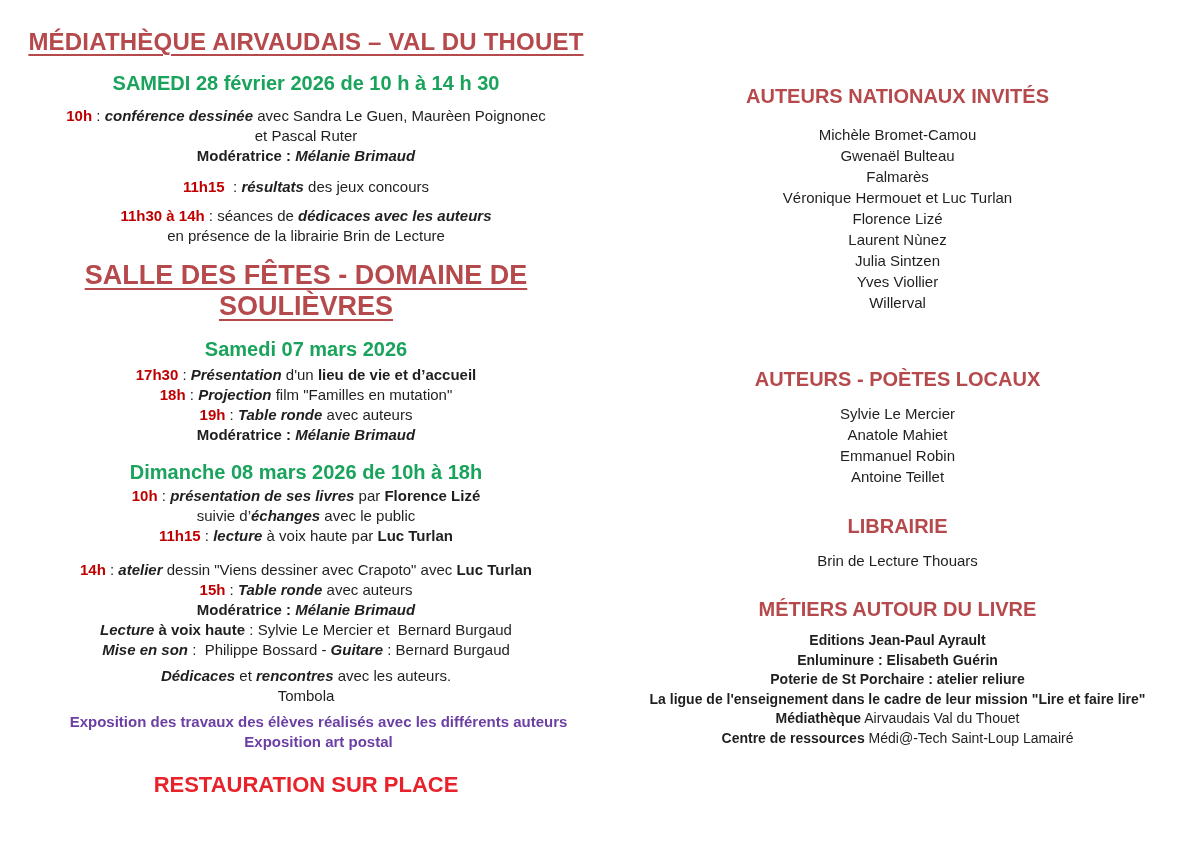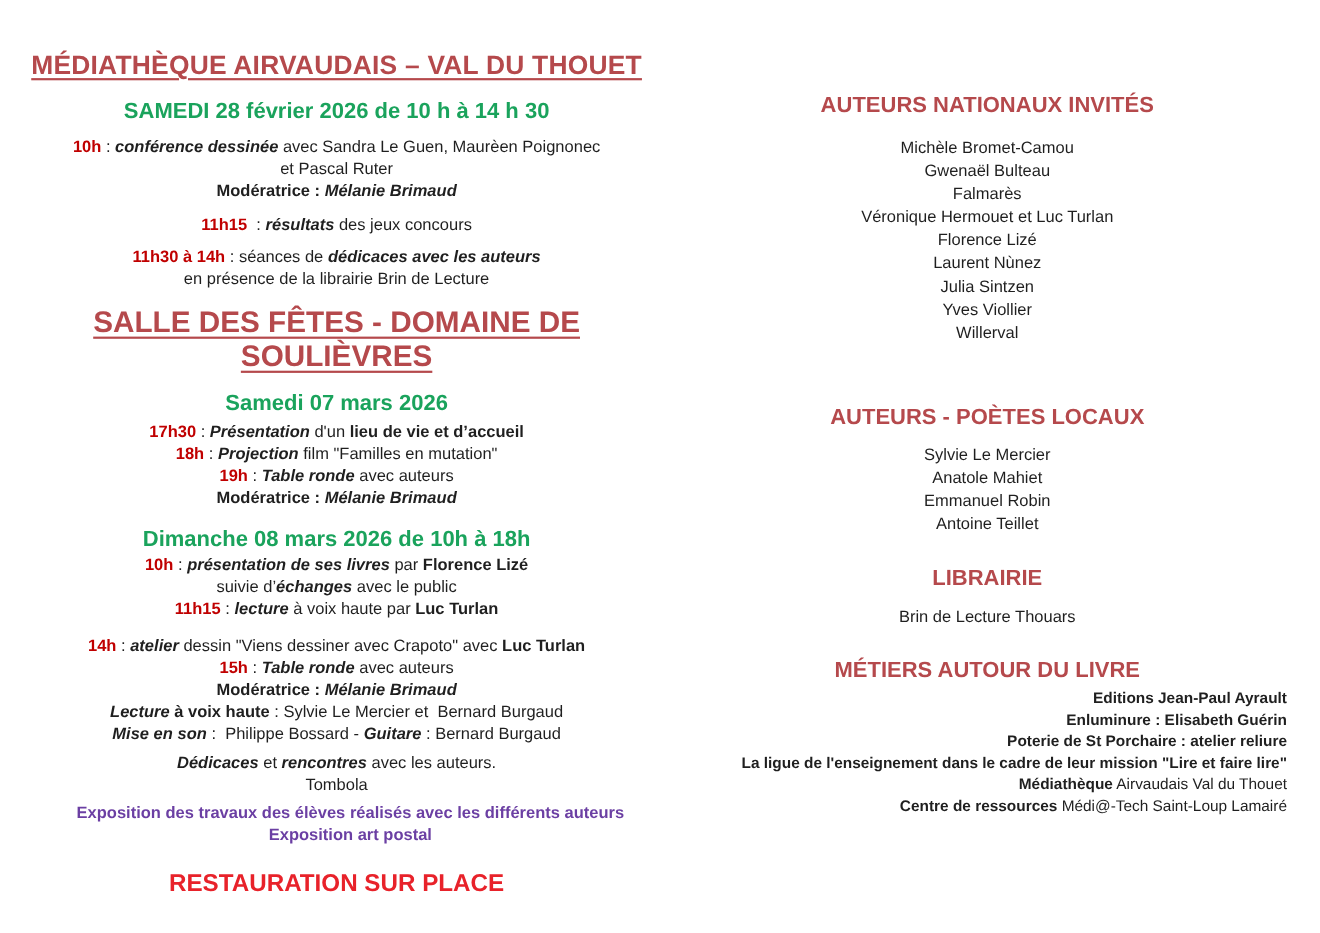--- a/index.html
+++ b/index.html
@@ -4,21 +4,21 @@
 <style>
   * { margin:0; padding:0; box-sizing:border-box; }
   html,body { background:#ffffff; }
   body {
     width:1200px; height:848px; position:relative; overflow:hidden;
     font-family:"Liberation Sans", sans-serif;
     color:#1f1f1f;
   }
   .left-col {
     position:absolute; left:0; top:0; width:612px; height:848px;
-    padding-top:46px; text-align:center;
+    padding-top:28px; text-align:center;
   }
   .right-col {
     position:absolute; left:625px; top:0; width:545px; height:660px;
     padding-top:85px; text-align:center;
   }
   .main-title {
     font-size:24px; font-weight:700; color:#b5494c;
     text-decoration:underline; text-underline-offset:4px; text-decoration-thickness:2px;
     letter-spacing:0.2px;
   }
@@ -43,21 +43,21 @@
   .s-bi { font-weight:700; font-style:italic; }
   .s-n  { }
   .right-heading { font-size:20px; font-weight:700; color:#b5494c; }
   .names-list { margin-top:16px; }
   .names-list .line { line-height:21px; font-size:15px; }
   .gap-lg { margin-top:55px; }
   .gap-md { margin-top:28px; }
   .gap-md2 { margin-top:27px; }
   .names-single { margin-top:12px; }
   .names-mid { margin-top:12px; }
-  .metiers-block { margin-top:4px;text-align:right; }
+  .metiers-block { margin-top:10px; }
   .metiers-block .line { line-height:19.5px; font-size:14px; }
 </style>
 </head>
 <body>
 
 <div class="left-col">
   <div class="main-title">MÉDIATHÈQUE AIRVAUDAIS – VAL DU THOUET</div>
   <div class="green-heading">SAMEDI 28 février 2026 de 10 h à 14 h 30</div>
   <div class="text-block mt-11">
       <div class="line"><span class="s-t">10h</span><span class="s-n"> : </span><span class="s-bi">conférence dessinée</span><span class="s-n"> avec Sandra Le Guen, Maurèen Poignonec</span></div>

